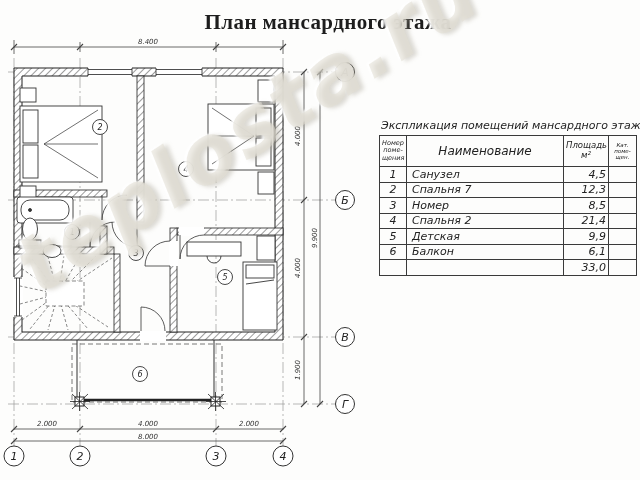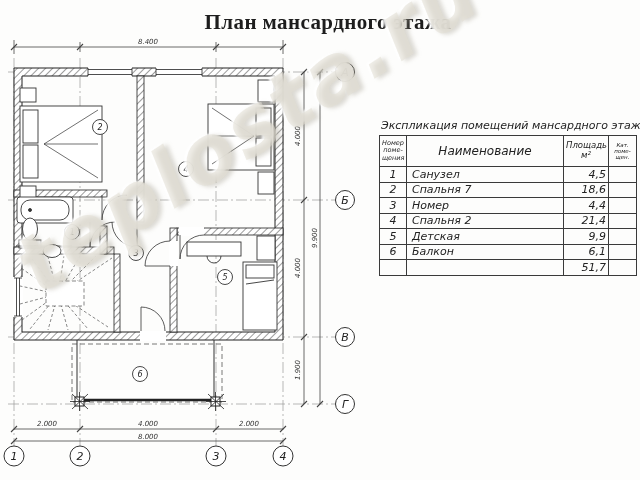--- a/index.html
+++ b/index.html
@@ -251,27 +251,27 @@
     </tr>
     <tr class="row">
       <td class="c-num">1</td>
       <td class="c-name">Санузел</td>
       <td class="c-area">4,5</td>
       <td class="c-cat"></td>
     </tr>
     <tr class="row">
       <td class="c-num">2</td>
       <td class="c-name">Спальня 7</td>
-      <td class="c-area">18,6</td>
+      <td class="c-area">12,3</td>
       <td class="c-cat"></td>
     </tr>
     <tr class="row">
       <td class="c-num">3</td>
       <td class="c-name">Номер</td>
-      <td class="c-area">4,4</td>
+      <td class="c-area">8,5</td>
       <td class="c-cat"></td>
     </tr>
     <tr class="row">
       <td class="c-num">4</td>
       <td class="c-name">Спальня 2</td>
       <td class="c-area">21,4</td>
       <td class="c-cat"></td>
     </tr>
     <tr class="row">
       <td class="c-num">5</td>
@@ -281,20 +281,20 @@
     </tr>
     <tr class="row">
       <td class="c-num">6</td>
       <td class="c-name">Балкон</td>
       <td class="c-area">6,1</td>
       <td class="c-cat"></td>
     </tr>
     <tr class="row">
       <td class="c-num"></td>
       <td class="c-name"></td>
-      <td class="c-area">51,7</td>
+      <td class="c-area">33,0</td>
       <td class="c-cat"></td>
     </tr>
   </tbody>
     </table>
 </div>
 
 <div class="watermark">teplosta.ru</div>
 
 </body></html>

